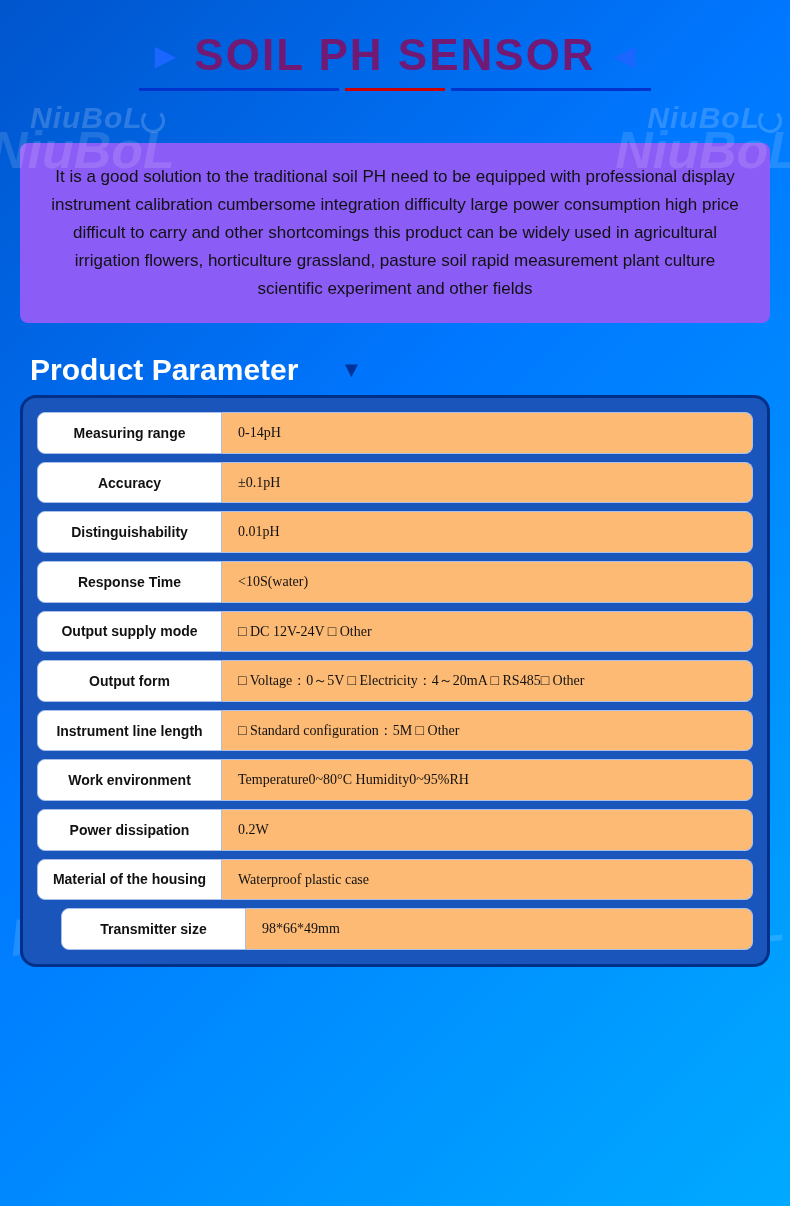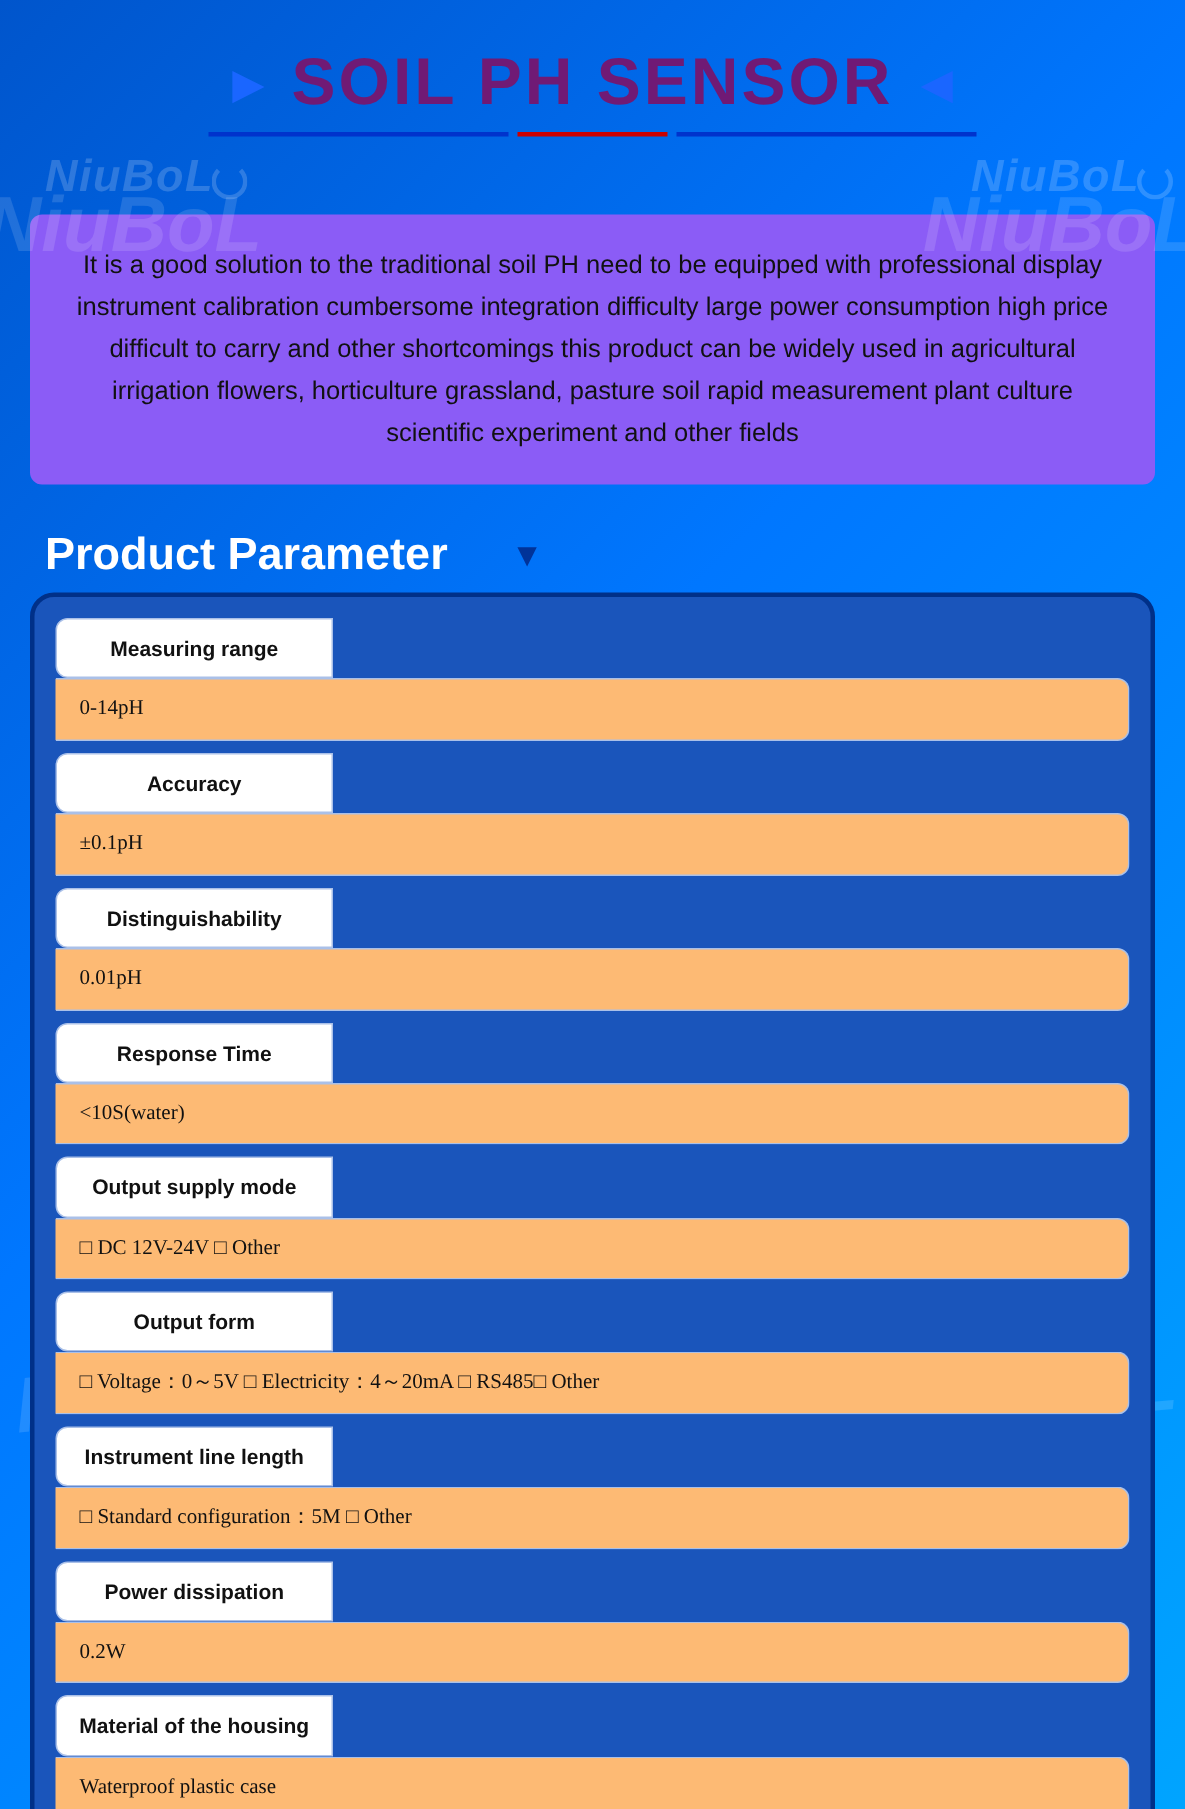--- a/index.html
+++ b/index.html
@@ -150,21 +150,20 @@
       border: 3px solid #003088;
       border-radius: 16px;
       padding: 14px 14px;
       position: relative;
     }
 
     .table-row {
       display: flex;
       margin-bottom: 8px;
       align-items: stretch;
-      flex-direction: column;
     }
 
     .table-row:last-child {
       margin-bottom: 0;
       padding-left: 24px;
     }
 
     .cell-label {
       background: white;
       border-radius: 8px 0 0 8px;
@@ -267,20 +266,24 @@
       </div>
       <div class="table-row">
         <div class="cell-label">Output form</div>
         <div class="cell-value">□  Voltage：0～5V  □  Electricity：4～20mA  □  RS485□ Other</div>
       </div>
       <div class="table-row">
         <div class="cell-label">Instrument line length</div>
         <div class="cell-value">□  Standard configuration：5M  □ Other</div>
       </div>
       <div class="table-row">
+        <div class="cell-label">Work environment</div>
+        <div class="cell-value">Temperature0~80°C  Humidity0~95%RH</div>
+      </div>
+      <div class="table-row">
         <div class="cell-label">Power dissipation</div>
         <div class="cell-value">0.2W</div>
       </div>
       <div class="table-row">
         <div class="cell-label">Material of the housing</div>
         <div class="cell-value">Waterproof plastic case</div>
       </div>
       <div class="table-row">
         <div class="cell-label">Transmitter size</div>
         <div class="cell-value">98*66*49mm</div>

